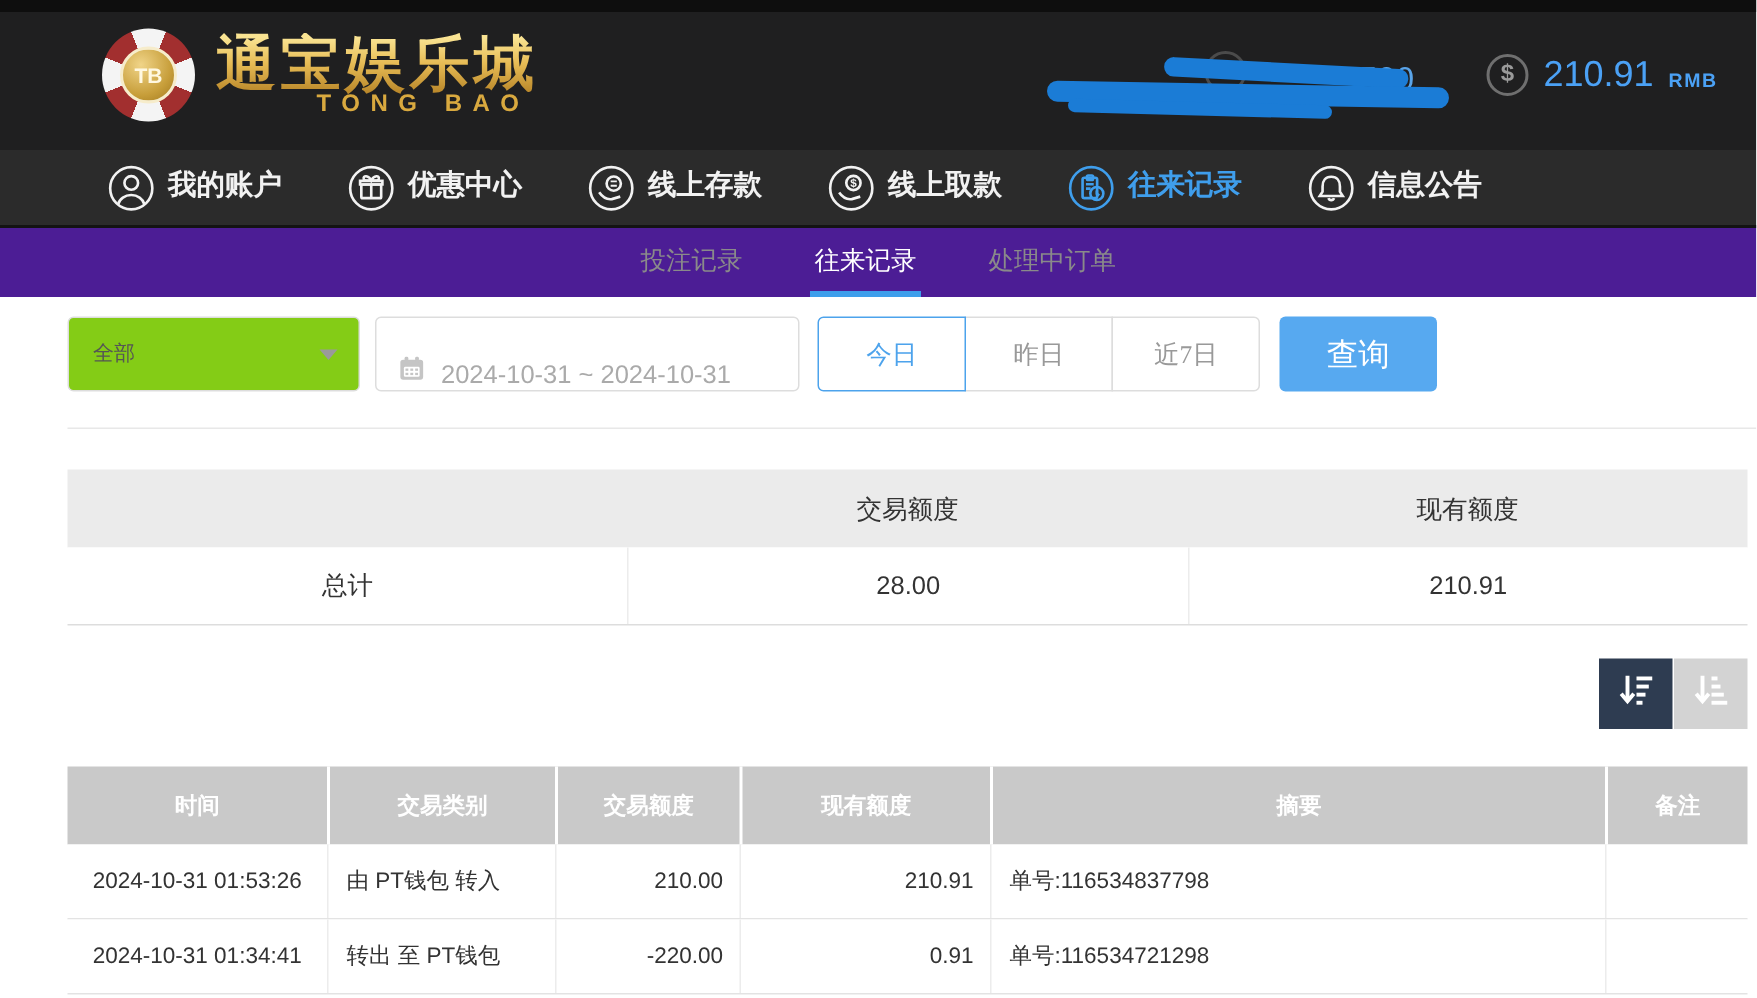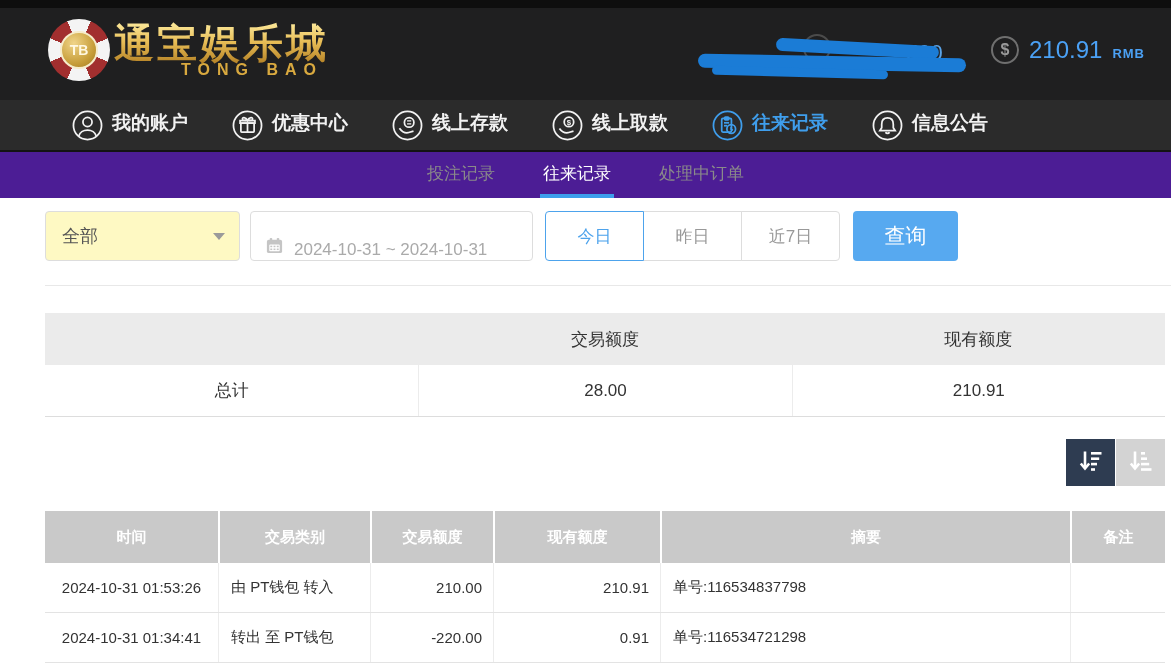--- a/index.html
+++ b/index.html
@@ -3,21 +3,21 @@
 <meta charset="utf-8">
 <style>
   * { margin:0; padding:0; box-sizing:border-box; }
   html,body { background:#fff; }
   body { font-family:"Liberation Sans","DejaVu Sans",sans-serif; }
   .page { position:relative; width:1171px; height:665px; overflow:hidden; background:#fff; }
 
   
   .top-header { position:relative; height:100px; background:#1f1f20; }
   .top-strip { position:absolute; top:0; left:0; width:100%; height:8px; background:#0e0e0e; }
-  .logo-area { position:absolute; left:48px; top:19px; display:flex; align-items:center; gap:4px; }
+  .logo-area { position:absolute; left:68px; top:19px; display:flex; align-items:center; gap:14px; }
   .chip { width:62px; height:62px; border-radius:50%;
           background:conic-gradient(#f4f4f4 0 22deg,#a22f2f 22deg 68deg,#f4f4f4 68deg 112deg,#a22f2f 112deg 158deg,#f4f4f4 158deg 202deg,#a22f2f 202deg 248deg,#f4f4f4 248deg 292deg,#a22f2f 292deg 338deg,#f4f4f4 338deg 360deg);
           display:flex; align-items:center; justify-content:center; }
   .chip-core { width:38px; height:38px; border-radius:50%; border:2px solid #f6eccb;
                background:radial-gradient(circle at 35% 30%, #f0d488, #c79e3a 62%, #a1781e);
                color:#fff8e1; font-size:14px; font-weight:bold; display:flex; align-items:center; justify-content:center; }
   .logo-cn { font-size:40px; font-weight:bold; letter-spacing:3px; line-height:1.05;
              background:linear-gradient(180deg,#f9e392 8%,#e7bc55 48%,#b9872a 95%);
              -webkit-background-clip:text; background-clip:text; color:transparent; }
   .logo-en { font-size:16px; font-weight:bold; letter-spacing:7px; color:#d9a93f; text-align:right; padding-right:6px; margin-top:-3px; }
@@ -46,31 +46,31 @@
 
   
   .sub-nav { height:46px; background:#4c1d95; display:flex; justify-content:center; align-items:stretch; gap:42px; }
   .sub-tab { font-size:17px; color:#8a8a8a; display:flex; align-items:center; padding:0 3px;
              border-bottom:4px solid transparent; cursor:pointer; }
   .sub-tab.active { color:#ffffff; border-bottom-color:#3d9eeb; }
 
   
   .filter-row { display:flex; align-items:center; margin:13px 0 0 45px; }
   .select-box { position:relative; width:195px; height:50px; border:1px solid #ddd; border-radius:4px;
-                display:flex; align-items:center; padding:0 16px; font-size:18px; color:#555; background:#fef9c3; }
+                display:flex; align-items:center; padding:0 16px; font-size:14px; color:#555; background:#84cc16; }
   .caret { position:absolute; right:14px; top:21px; width:0; height:0;
            border-left:6px solid transparent; border-right:6px solid transparent; border-top:7px solid #9a9a9a; }
   .date-box { width:283px; height:50px; border:1px solid #ddd; border-radius:4px; margin-left:10px;
               display:flex; align-items:flex-end; gap:10px; padding:0 14px; font-size:17px; color:#aaa; background:#fff; }
   .btn-group { display:flex; margin-left:12px; }
   .range-btn { width:99px; height:50px; background:#fff; border:1px solid #ddd; font-size:17px; color:#999;
                display:flex; align-items:center; justify-content:center; cursor:pointer; }
   .range-btn:first-child { border-radius:4px 0 0 4px; }
   .range-btn:last-child { border-radius:0 4px 4px 0; }
-  .range-btn + .range-btn { margin-left:-1px; }
+  .range-btn + .range-btn { margin-left:-1px;font-family:Liberation Serif, serif; }
   .range-btn.active { color:#4da3ec; border-color:#4da3ec; position:relative; z-index:2; }
   .search-btn { width:105px; height:50px; margin-left:13px; background:#57a9f0; color:#fff; font-size:21px;
                 border:none; border-radius:4px; display:flex; align-items:center; justify-content:center; cursor:pointer; }
 
   .divider { width:1126px; height:1px; background:#e8e8e8; margin:24px 0 0 45px; }
 
   
   .summary-table { width:1120px; margin:27px 0 0 45px; font-size:17px; color:#333; }
   .sum-header { display:grid; grid-template-columns:1fr 1fr 1fr; height:52px; background:#ebebeb; }
   .sum-header > div { display:flex; align-items:center; justify-content:center; }

